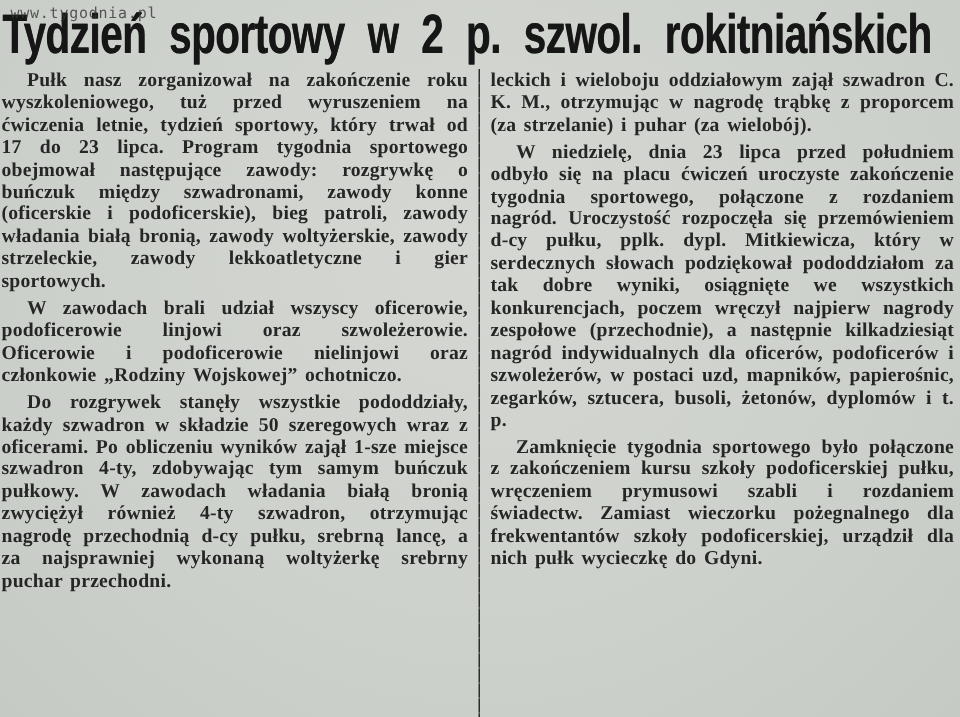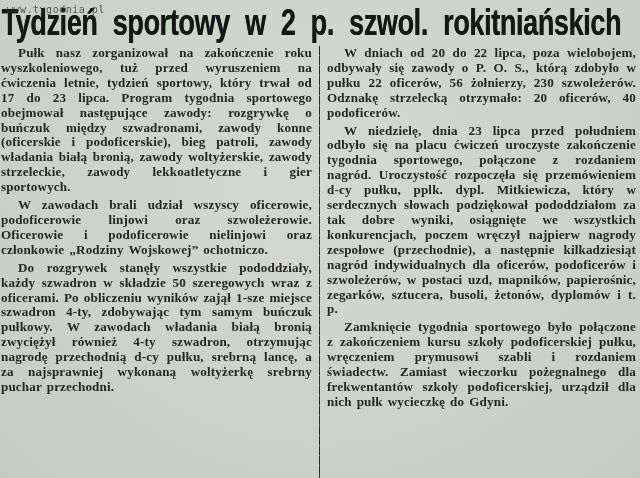--- a/index.html
+++ b/index.html
@@ -65,17 +65,17 @@
 <div class="column-rule"></div>
 
 <div class="columns">
   <div class="col col-left">
     <p>Pułk nasz zorganizował na zakończenie roku wyszkoleniowego, tuż przed wyruszeniem na ćwiczenia letnie, tydzień sportowy, który trwał od 17 do 23 lipca. Program tygodnia sportowego obejmował następujące zawody: rozgrywkę o buńczuk między szwadronami, zawody konne (oficerskie i podoficerskie), bieg patroli, zawody władania białą bronią, zawody woltyżerskie, zawody strzeleckie, zawody lekkoatletyczne i gier sportowych.</p>
     <p>W zawodach brali udział wszyscy oficerowie, podoficerowie linjowi oraz szwoleżerowie. Oficerowie i podoficerowie nielinjowi oraz członkowie „Rodziny Wojskowej” ochotniczo.</p>
     <p>Do rozgrywek stanęły wszystkie pododdziały, każdy szwadron w składzie 50 szeregowych wraz z oficerami. Po obliczeniu wyników zajął 1-sze miejsce szwadron 4-ty, zdobywając tym samym buńczuk pułkowy. W zawodach władania białą bronią zwyciężył również 4-ty szwadron, otrzymując nagrodę przechodnią d-cy pułku, srebrną lancę, a za najsprawniej wykonaną woltyżerkę srebrny puchar przechodni.</p>
 
   </div>
   <div class="col col-right">
-    <p>W dniach od 20 do 22 lipca, poza wielobojem, odbywały się zawody o P. O. S., którą zdobyło w pułku 22 oficerów, 56 żołnierzy, 230 szwoleżerów. Odznakę strzelecką otrzymało: 20 oficerów, 40 podoficerów.</p>
+    <p class="no-indent">leckich i wieloboju oddziałowym zajął szwadron C. K. M., otrzymując w nagrodę trąbkę z proporcem (za strzelanie) i puhar (za wielobój).</p>
     <p>W niedzielę, dnia 23 lipca przed południem odbyło się na placu ćwiczeń uroczyste zakończenie tygodnia sportowego, połączone z rozdaniem nagród. Uroczystość rozpoczęła się przemówieniem d-cy pułku, pplk. dypl. Mitkiewicza, który w serdecznych słowach podziękował pododdziałom za tak dobre wyniki, osiągnięte we wszystkich konkurencjach, poczem wręczył najpierw nagrody zespołowe (przechodnie), a następnie kilkadziesiąt nagród indywidualnych dla oficerów, podoficerów i szwoleżerów, w postaci uzd, mapników, papierośnic, zegarków, sztucera, busoli, żetonów, dyplomów i t. p.</p>
     <p>Zamknięcie tygodnia sportowego było połączone z zakończeniem kursu szkoły podoficerskiej pułku, wręczeniem prymusowi szabli i rozdaniem świadectw. Zamiast wieczorku pożegnalnego dla frekwentantów szkoły podoficerskiej, urządził dla nich pułk wycieczkę do Gdyni.</p>
   </div>
 </div>
 
 </body></html>

